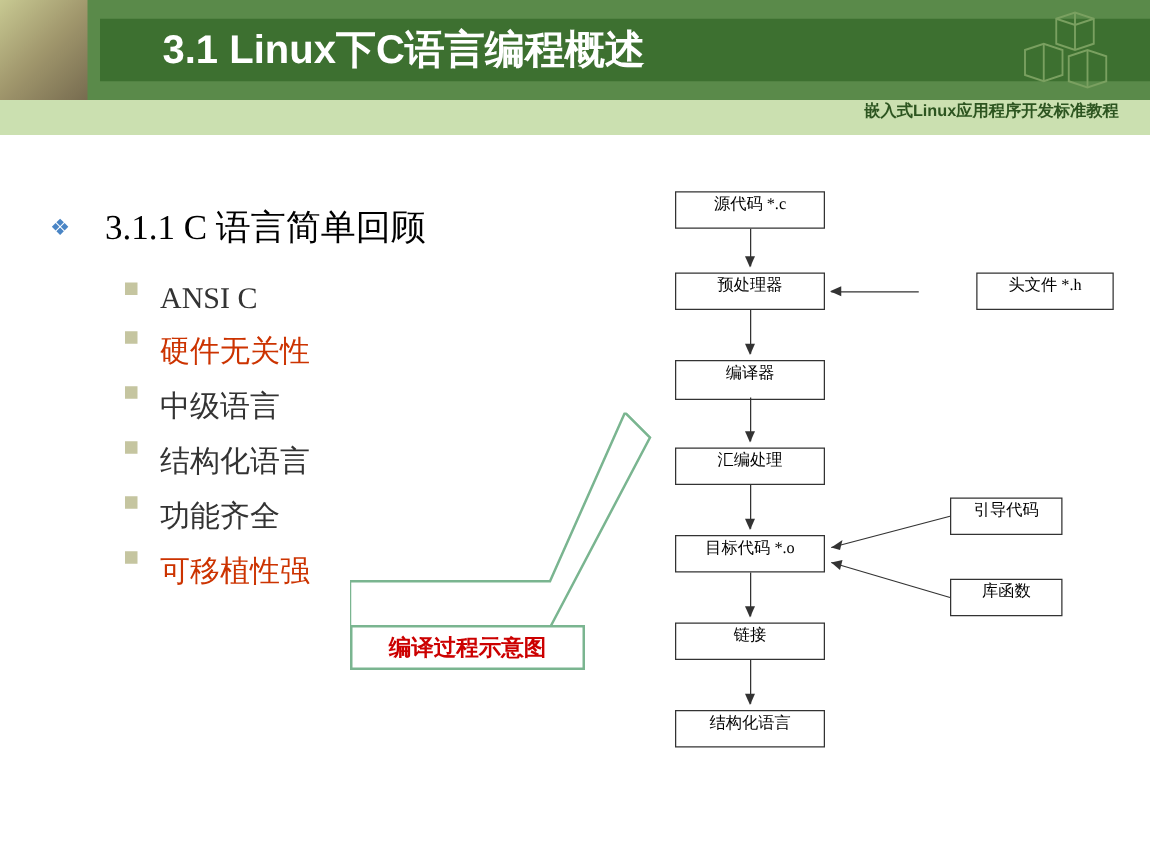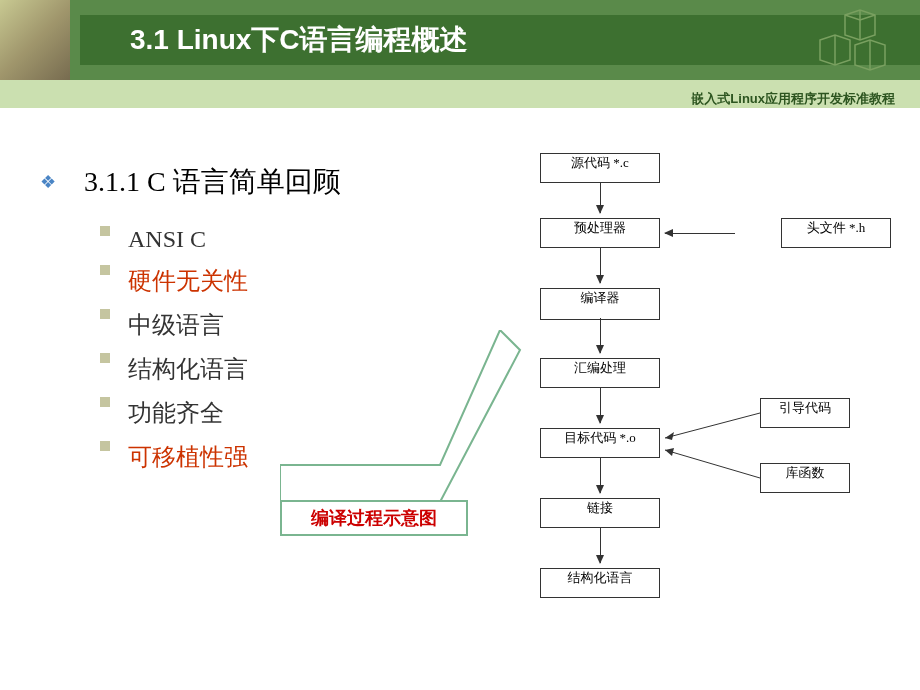--- a/index.html
+++ b/index.html
@@ -36,38 +36,38 @@
       right: 0;
       height: 50px;
       background: #3d7030;
       display: flex;
       align-items: center;
       padding-left: 50px;
     }
     
     .header-title {
       color: #ffffff;
-      font-size: 28px;
+      font-size: 32px;
       font-weight: bold;
     }
     
     .header-right-deco {
       position: absolute;
       right: 20px;
       top: 5px;
       width: 100px;
       height: 70px;
     }
     
     .sub-header {
       width: 100%;
       height: 28px;
       background: #cbe0b0;
       display: flex;
-      align-items: flex-end;
+      align-items: flex-start;
       justify-content: flex-end;
       padding-right: 25px;
     }
     
     .sub-header-text {
       color: #2d5520;
       font-size: 13px;
       font-weight: bold;
     }
     

